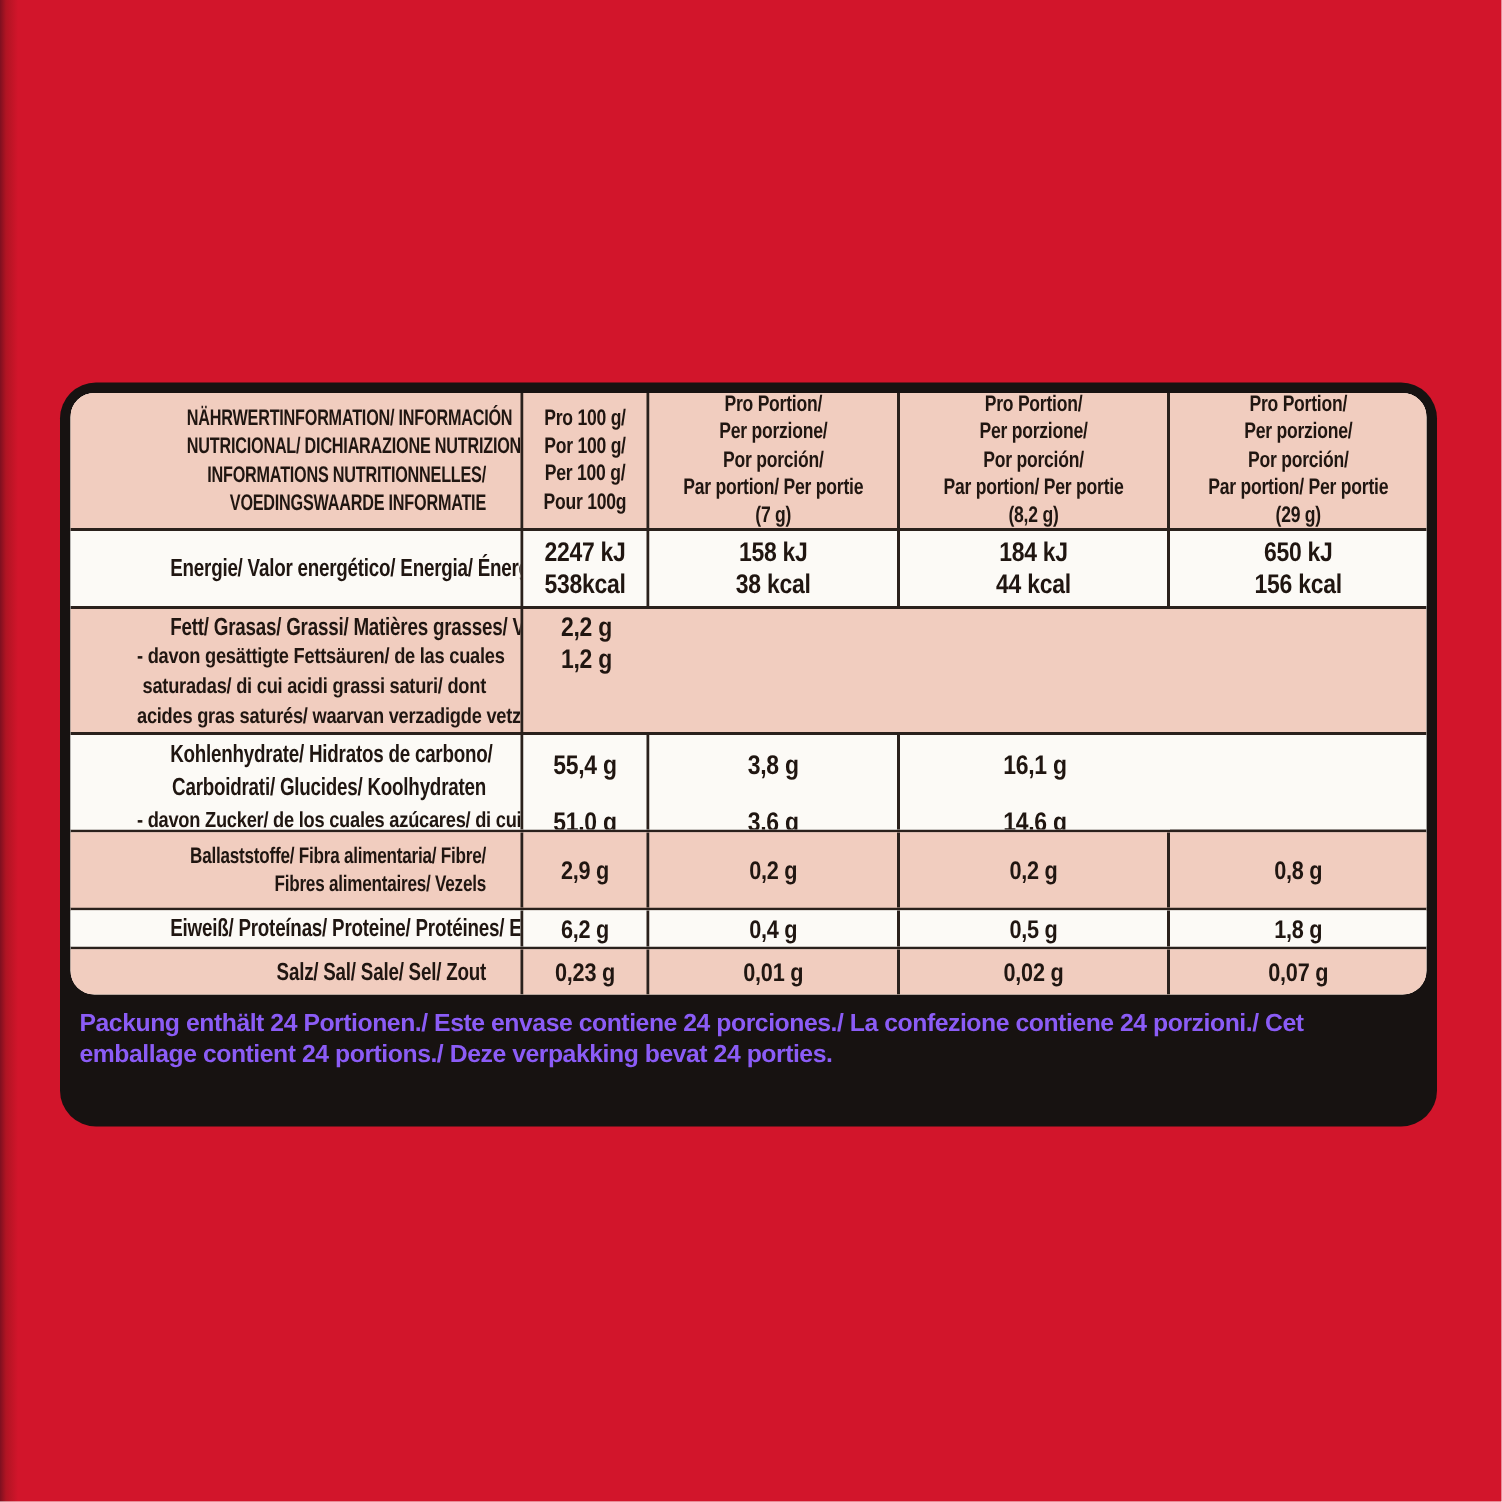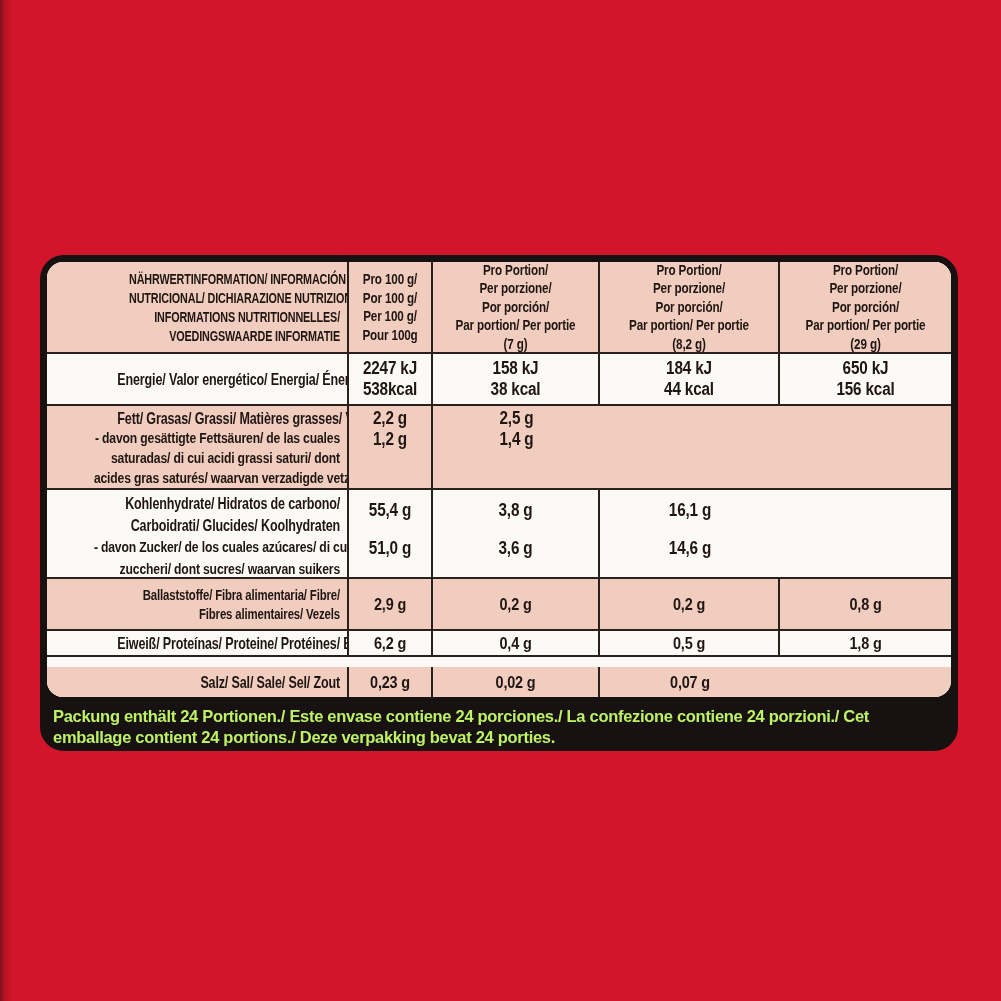--- a/index.html
+++ b/index.html
@@ -11,54 +11,54 @@
   }
   .card {
     position:absolute; left:40px; top:255px; width:918px; height:496px;
     background:#171211; border-radius:24px; padding:7px 7px 0 7px;
   }
   .tbl {
     width:904px; border-radius:16px; overflow:hidden; background:#fcfaf6;
     color:#201611; font-weight:bold; letter-spacing:-0.2px;
   }
   .row { display:grid; grid-template-columns:302px 84px 167px 180px 1fr; border-bottom:2px solid #2a211c; }
-  .row:last-child { border-bottom:none;margin-top:10px; }
+  .row:last-child { border-bottom:none; }
   .cell { border-right:2px solid #2a211c; display:flex; flex-direction:column; overflow:hidden; }
   .cell:last-child { border-right:none; }
   .bg-p { background:#f1cdbf; }
   .bg-w { background:#fcfaf6; }
 
   .row-header { height:92px; }
   .row-energy { height:52px; }
   .row-fat    { height:84px; }
-  .row-carb   { height:89px; }
+  .row-carb   { height:65px; }
   .row-fibre  { height:52px; }
   .row-protein{ height:26px; }
   .row-salt   { height:30px; }
 
-  .lbl { justify-content:center; padding-right:7px; text-align:right; }
+  .lbl { justify-content:center; padding-right:23px; text-align:right; }
   .lbl.top { justify-content:flex-start; padding-top:2px; }
   .val { justify-content:center; text-align:center; }
   .val.top { justify-content:flex-start; padding-top:2px; }
 
   .hline { font-size:15px; line-height:19px; white-space:nowrap; transform:scaleX(.72); transform-origin:100% 50%; }
   .hcent { font-size:15px; line-height:18.5px; white-space:nowrap; transform:scaleX(.78); transform-origin:50% 50%; text-align:center; }
 
   .lline  { font-size:16.5px; line-height:20px; white-space:nowrap; transform:scaleX(.76); transform-origin:100% 50%; }
   .lsub   { font-size:14.5px; line-height:20px; white-space:nowrap; transform:scaleX(.84); transform-origin:100% 50%; }
   .row-carb .lline, .row-carb .lsub { line-height:22px; }
   .row-fibre .lline { font-size:15px; line-height:19px; }
 
   .vline { font-size:18px; line-height:21px; white-space:nowrap; transform:scaleX(.85); transform-origin:50% 50%; text-align:center; }
   .row-carb .vline.v1 { margin-top:8px; }
   .row-carb .vline.v2 { margin-top:17px; }
   .row-fibre .vline, .row-protein .vline, .row-salt .vline { font-size:17px; }
 
   .footer {
-    width:904px; height:65px; color:#bef264; padding:9px 6px 0 6px;
+    width:904px; height:65px; color:#8b5cf6; padding:9px 6px 0 6px;
     font-weight:bold; font-size:16.5px; line-height:21px; letter-spacing:-0.3px;
   }
 </style>
 </head>
 <body>
 
 <div class="card">
   <div class="tbl">
 
     <div class="row row-header bg-p">
@@ -123,24 +123,20 @@
       <div class="cell lbl top bg-p">
         <div class="lline">Fett/ Grasas/ Grassi/ Matières grasses/ Vetten</div>
         <div class="lsub">- davon gesättigte Fettsäuren/ de las cuales</div>
         <div class="lsub">saturadas/ di cui acidi grassi saturi/ dont</div>
         <div class="lsub">acides gras saturés/ waarvan verzadigde vetzuren</div>
       </div>
       <div class="cell val top bg-p">
         <div class="vline">2,2 g</div>
         <div class="vline">1,2 g</div>
       </div>
-      <div class="cell val top bg-p">
-        <div class="vline">2,5 g</div>
-        <div class="vline">1,4 g</div>
-      </div>
     </div>
 
     <div class="row row-carb bg-w">
       <div class="cell lbl top bg-w">
         <div class="lline">Kohlenhydrate/ Hidratos de carbono/</div>
         <div class="lline">Carboidrati/ Glucides/ Koolhydraten</div>
         <div class="lsub">- davon Zucker/ de los cuales azúcares/ di cui</div>
         <div class="lsub">zuccheri/ dont sucres/ waarvan suikers</div>
       </div>
       <div class="cell val top bg-w">
@@ -195,20 +191,23 @@
     </div>
 
     <div class="row row-salt bg-p">
       <div class="cell lbl bg-p">
         <div class="lline">Salz/ Sal/ Sale/ Sel/ Zout</div>
       </div>
       <div class="cell val bg-p">
         <div class="vline">0,23 g</div>
       </div>
       <div class="cell val bg-p">
+        <div class="vline">0,01 g</div>
+      </div>
+      <div class="cell val bg-p">
         <div class="vline">0,02 g</div>
       </div>
       <div class="cell val bg-p">
         <div class="vline">0,07 g</div>
       </div>
     </div>
 
   </div>
 
   <div class="footer">Packung enthält 24 Portionen./ Este envase contiene 24 porciones./ La confezione contiene 24 porzioni./ Cet emballage contient 24 portions./ Deze verpakking bevat 24 porties.</div>

